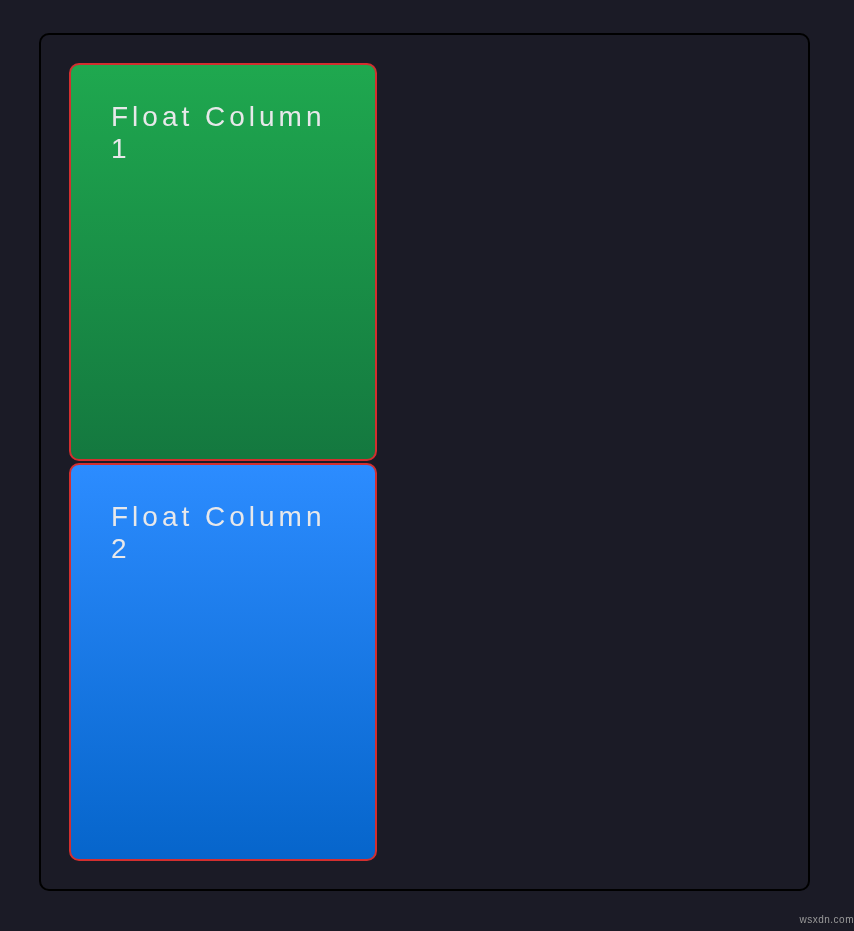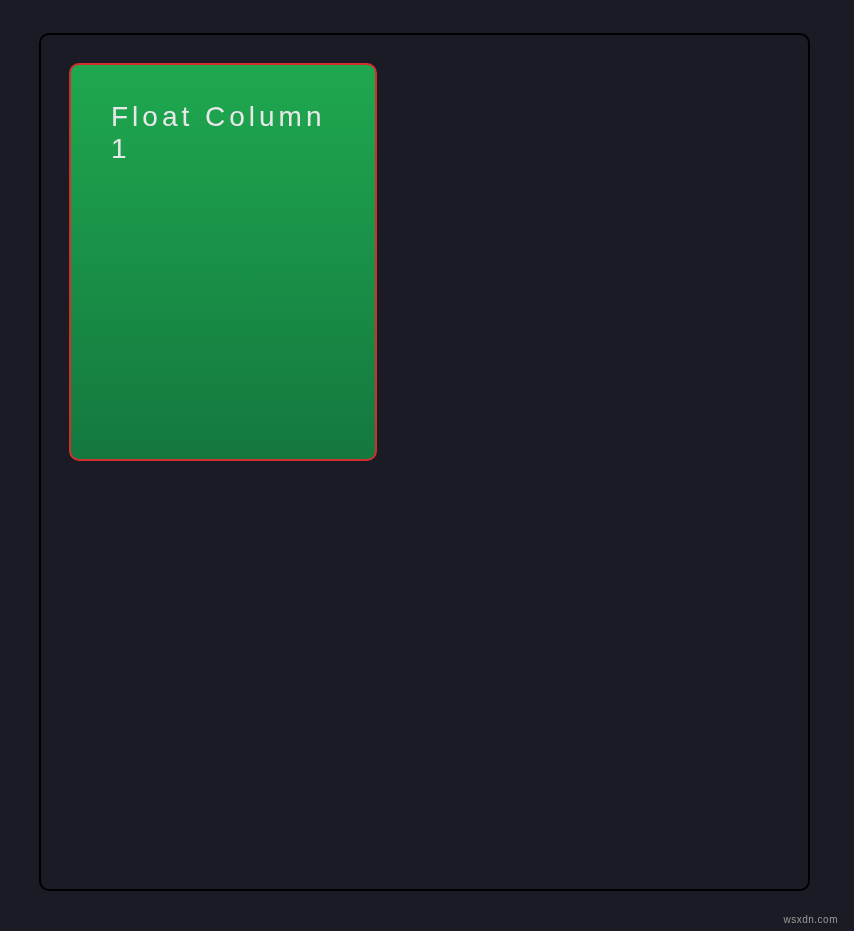--- a/index.html
+++ b/index.html
@@ -46,29 +46,32 @@
     
     .column-title {
       color: #e8e8ea;
       font-size: 28px;
       font-weight: 500;
       letter-spacing: 4px;
     }
     
     .watermark {
       position: absolute;
-      right: 16px;
+      right: 0;
       bottom: 6px;
       color: #9a9a9a;
       font-size: 10px;
       letter-spacing: 0.5px;
     }
   </style>
 </head>
 <body>
 
 <div class="outer-container">
   <div class="column column-1">
     <h2 class="column-title">Float Column 1</h2>
   </div>
+  <div class="column column-2">
+    <h2 class="column-title">Float Column 2</h2>
+  </div>
 </div>
 
 <div class="watermark">wsxdn.com</div>
 
 </body></html>

